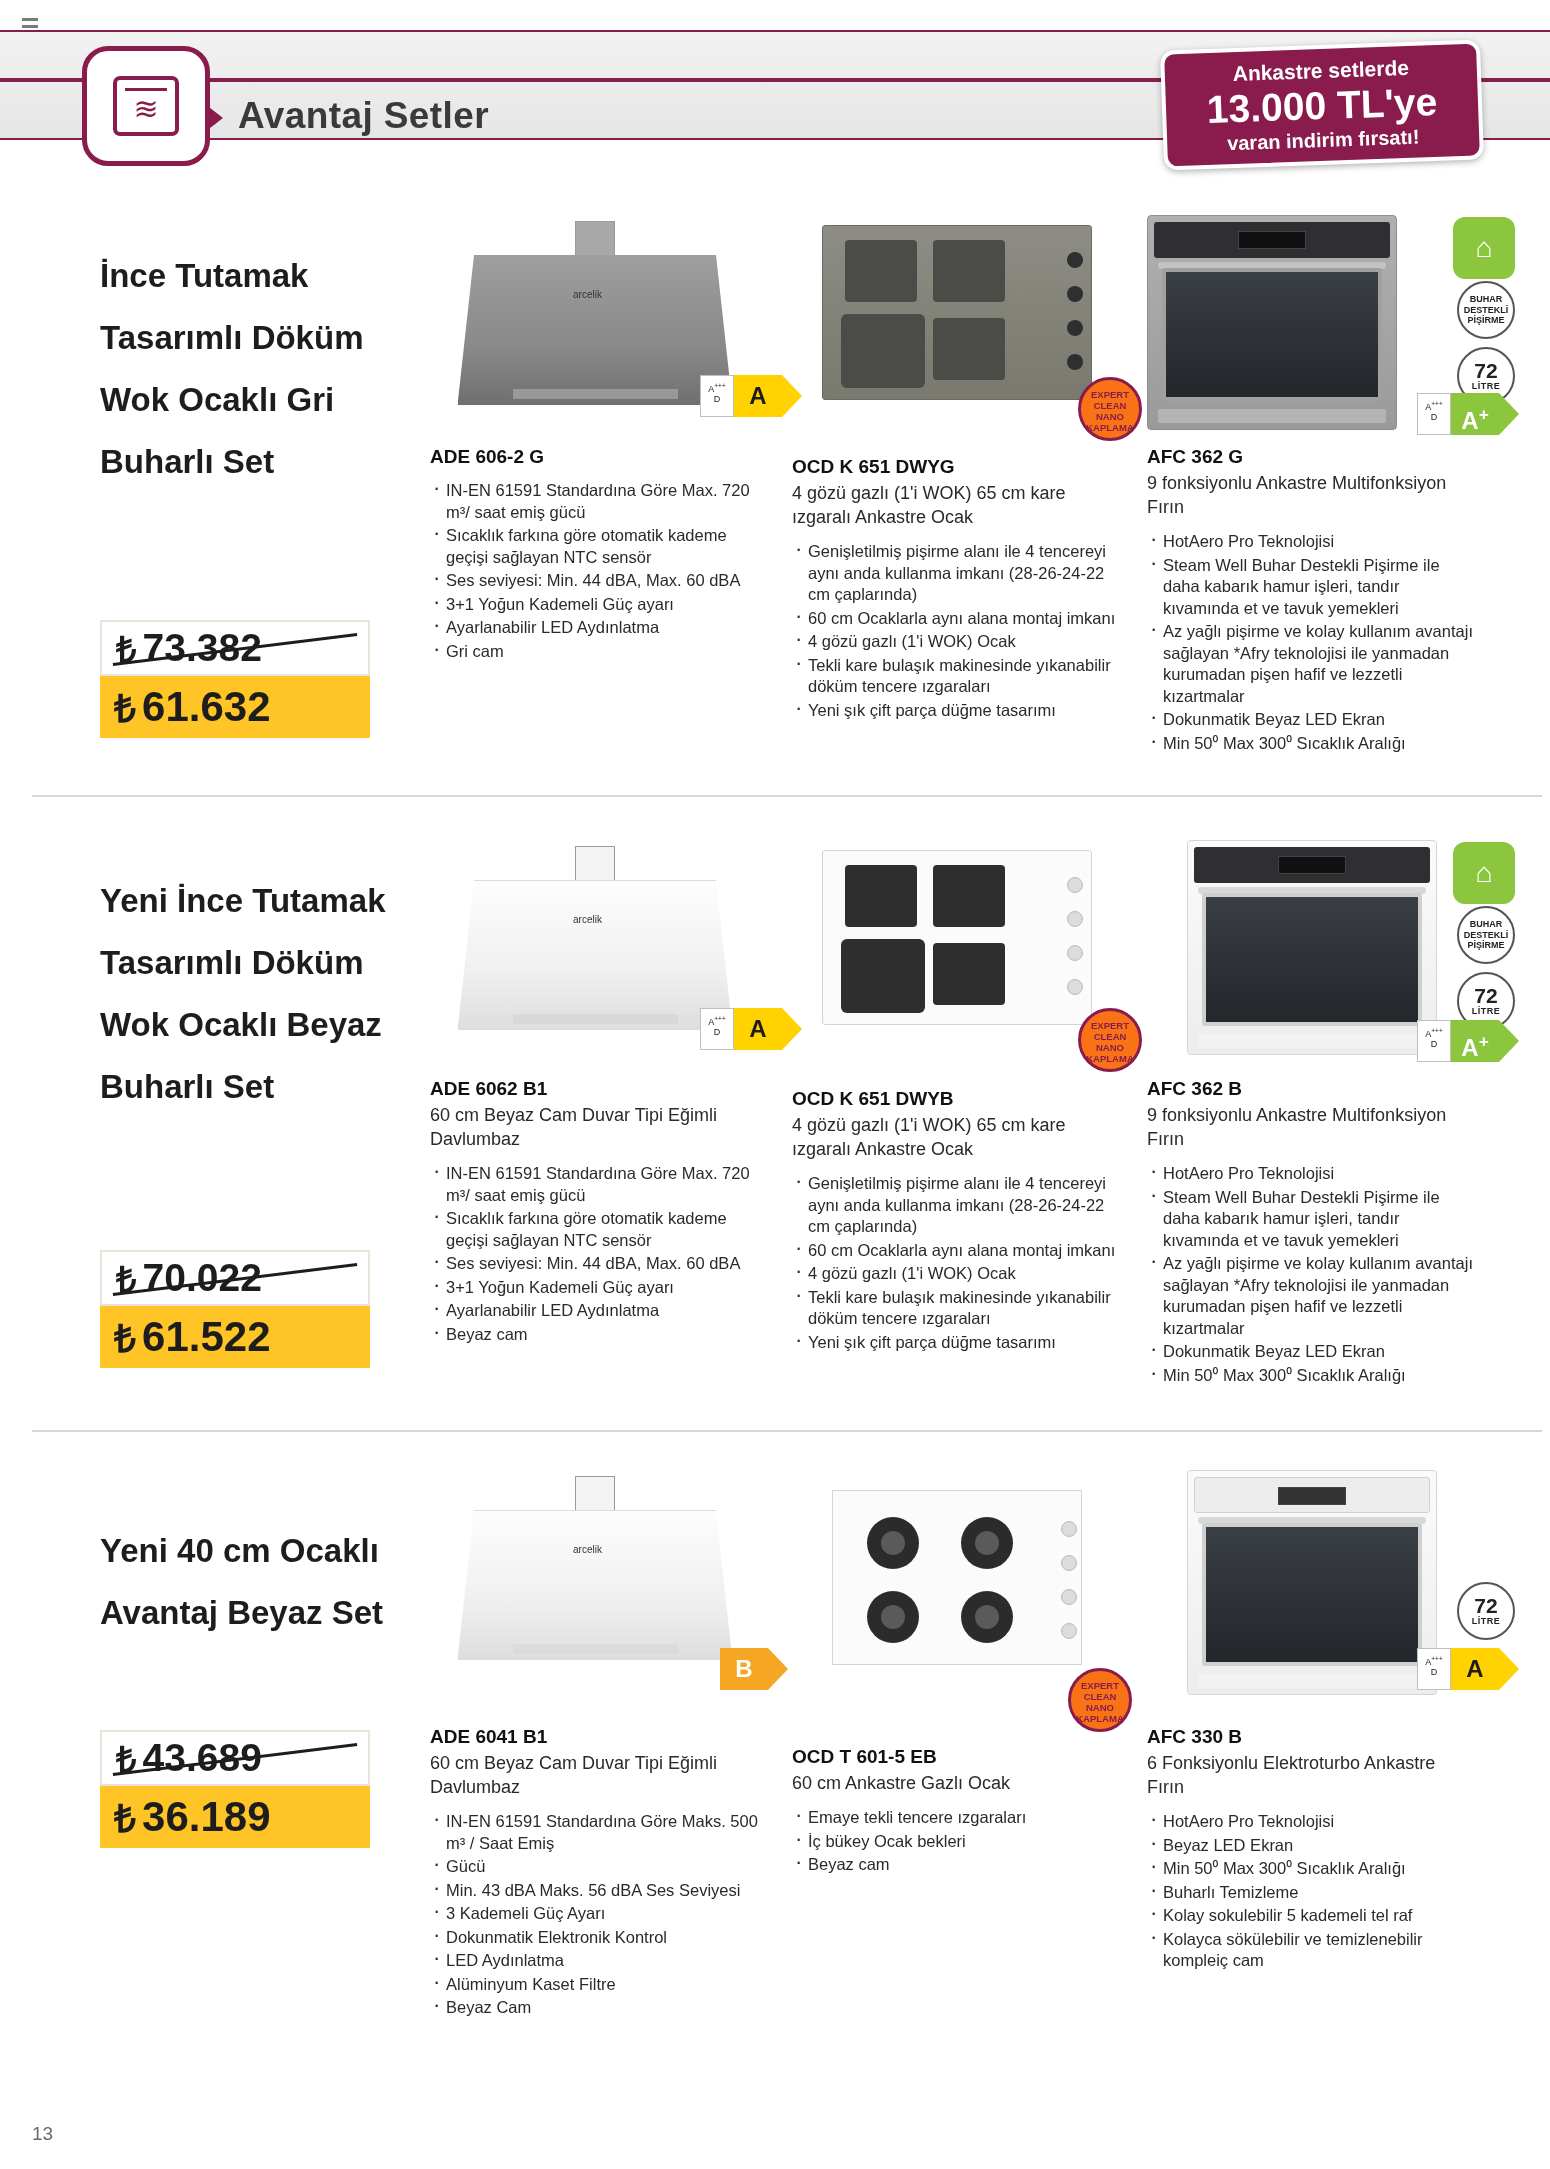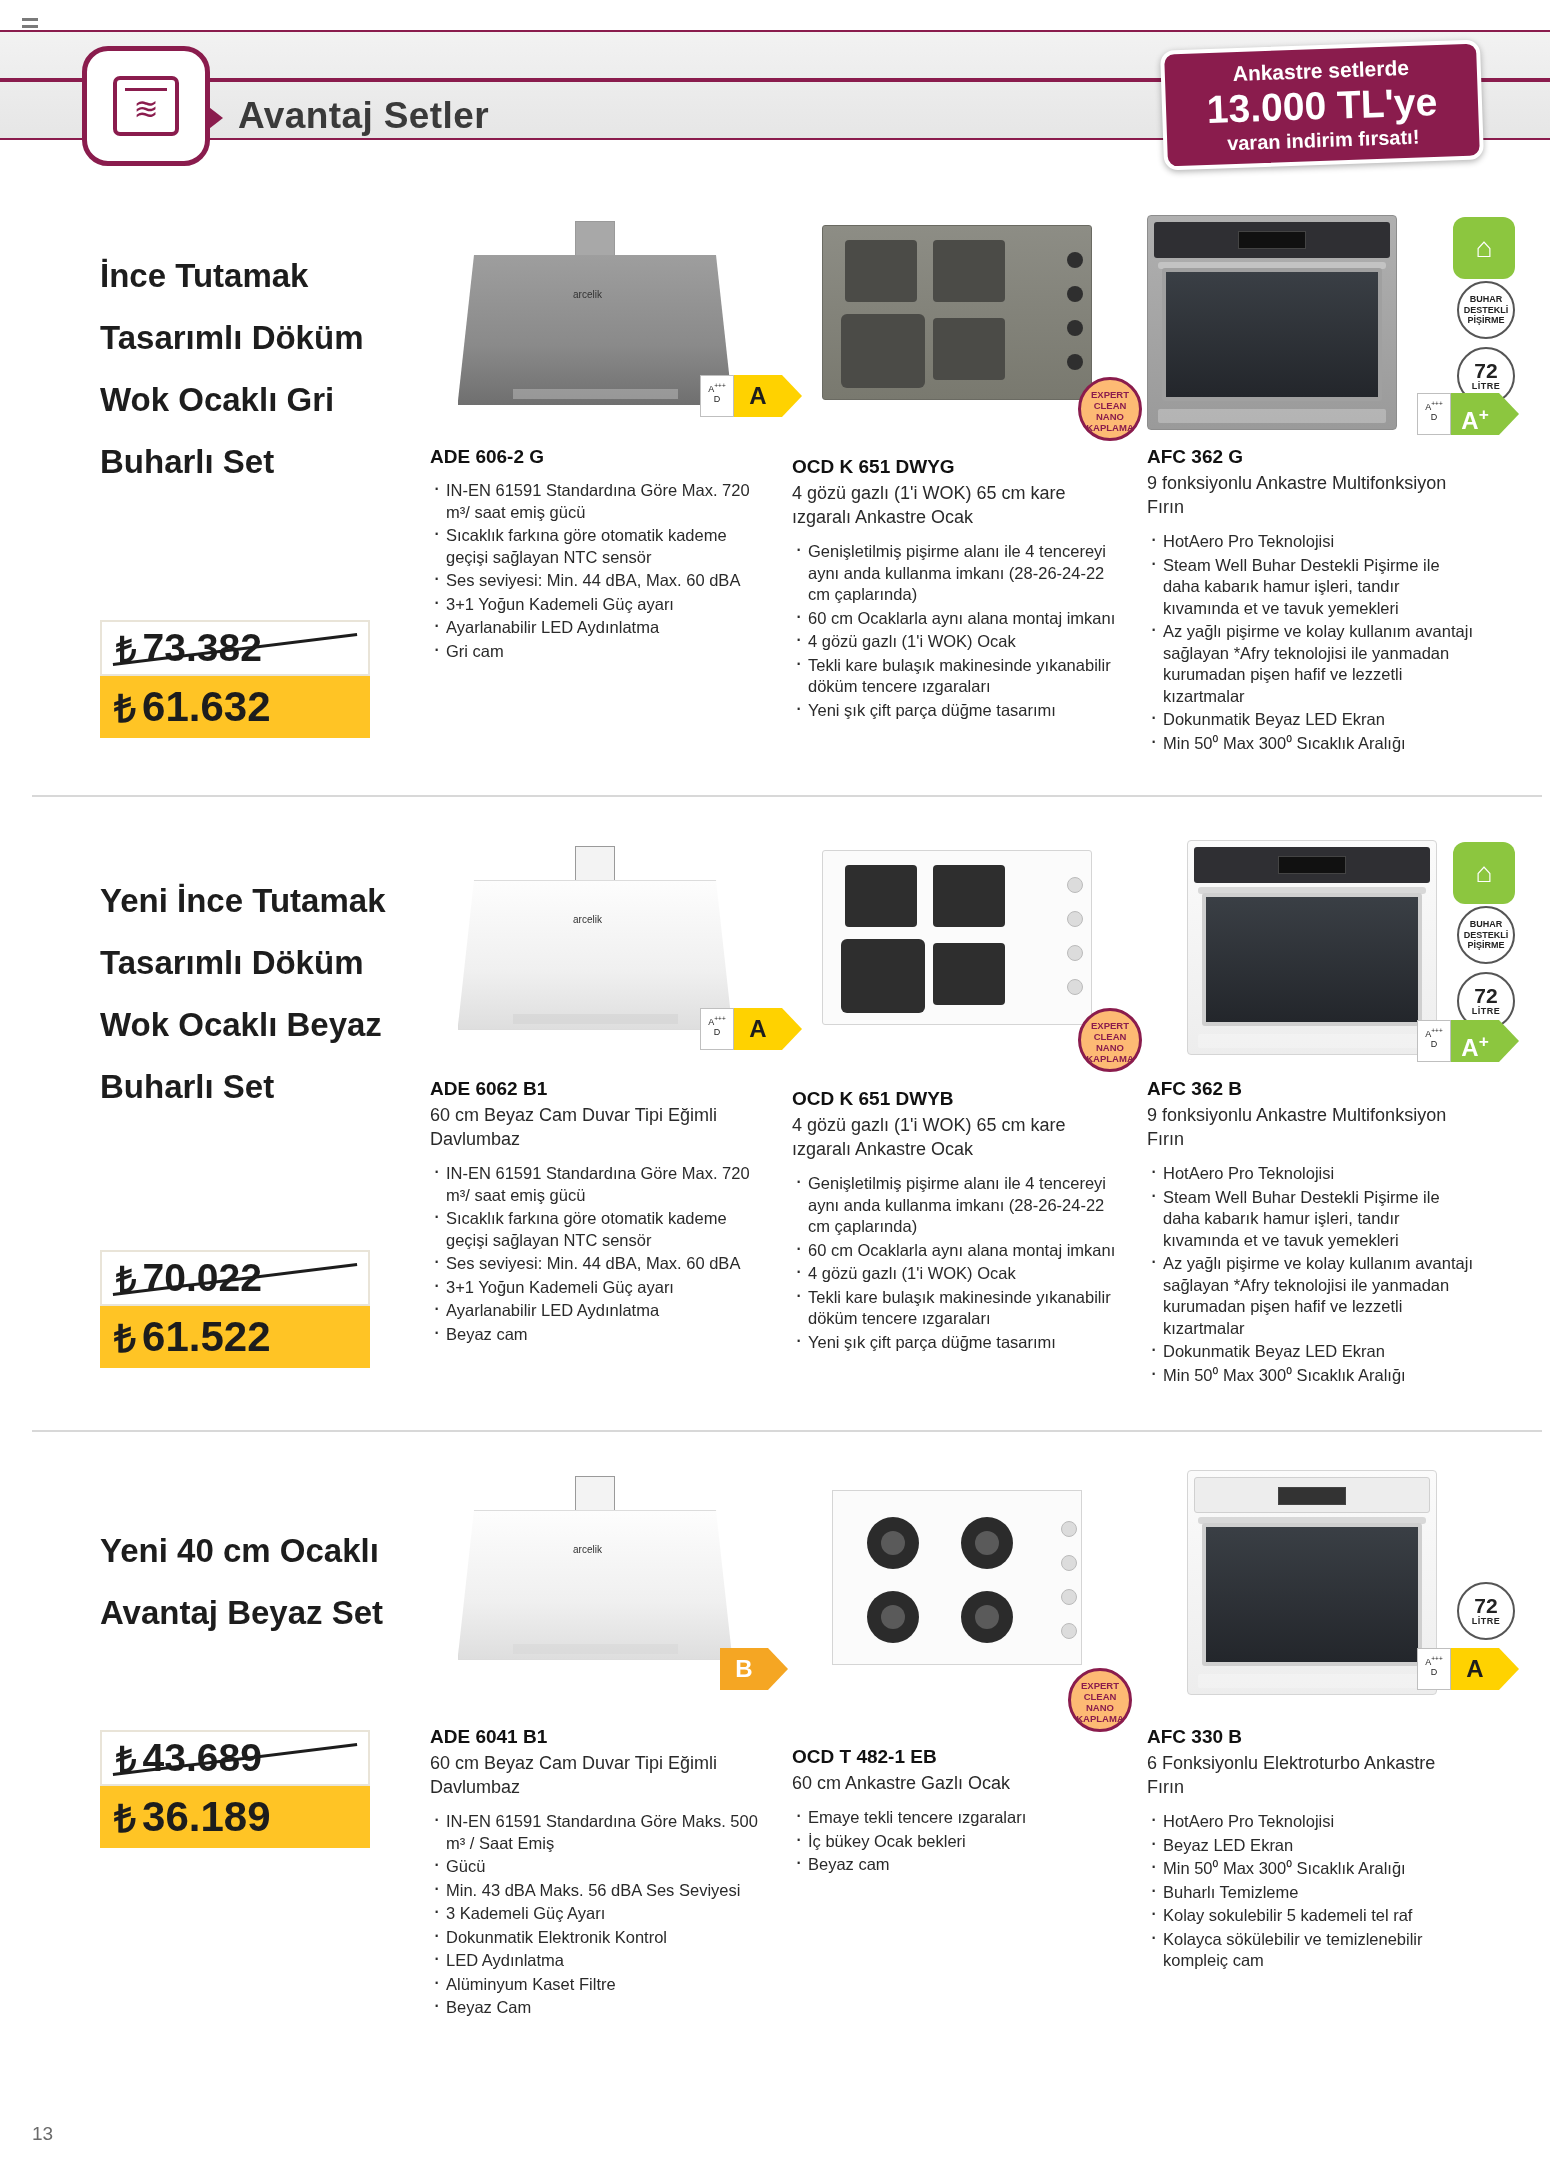--- a/index.html
+++ b/index.html
@@ -181,21 +181,21 @@
   }
   .e-yellow .right { background:#ffd200; color:#ffd200; }
   .e-yellow .right span{ color:#1d1d1d; }
   .e-green .right { background:#8cc63f; color:#8cc63f; }
   .e-green .right span{ color:#ffffff; }
   .e-orange .right { background:#f5a623; color:#f5a623; }
   .e-orange .right span{ color:#ffffff; }
 
   .seal {
     position:absolute; width:64px; height:64px; border-radius:50%;
-    background:#fdba74; border:3px solid #8a1c4d; color:#8a1c4d;
+    background:#f97316; border:3px solid #8a1c4d; color:#8a1c4d;
     font-size:9.5px; font-weight:bold; line-height:11px; text-align:center;
     padding-top:9px;
   }
   .badge-round {
     position:absolute; width:58px; height:58px; border-radius:50%;
     background:#ffffff; border:2px solid #555; color:#222;
     font-size:9px; font-weight:bold; line-height:10.5px; text-align:center;
     display:flex; flex-direction:column; align-items:center; justify-content:center;
   }
   .badge-72 .num { font-size:21px; line-height:20px; font-weight:bold;}
@@ -475,21 +475,21 @@
           <div class="rburner" style="left:128px; top:100px;"></div>
           <div class="knobs" style="right:4px; top:30px;">
             <div class="knob" style="background:#dcdcdc;border:1px solid #bbb;"></div>
             <div class="knob" style="background:#dcdcdc;border:1px solid #bbb;"></div>
             <div class="knob" style="background:#dcdcdc;border:1px solid #bbb;"></div>
             <div class="knob" style="background:#dcdcdc;border:1px solid #bbb;"></div>
           </div>
         </div>
         <div class="seal" style="right:-10px; top:178px;">EXPERT<br>CLEAN<br>NANO<br>KAPLAMA</div>
       </div>
-      <div class="code">OCD T 482-1 EB</div>
+      <div class="code">OCD T 601-5 EB</div>
       <div class="desc">60 cm Ankastre Gazlı Ocak</div>
       <ul class="feat">
         <li>Emaye tekli tencere ızgaraları</li>
         <li>İç bükey Ocak bekleri</li>
         <li>Beyaz cam</li>
       </ul>
     </div>
 
     <div class="col c3" style="top:15px;">
       <div class="prod-img" style="height:240px;">

